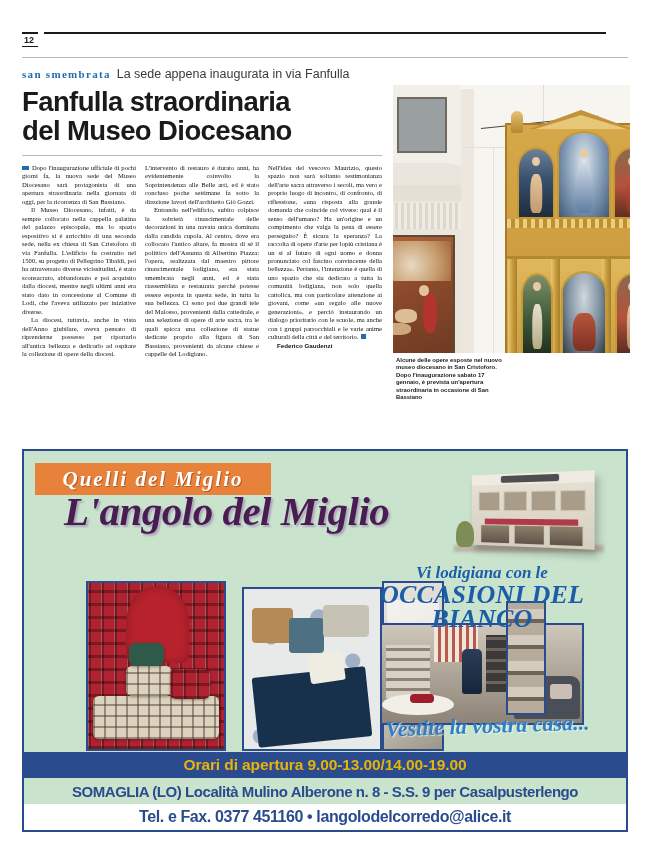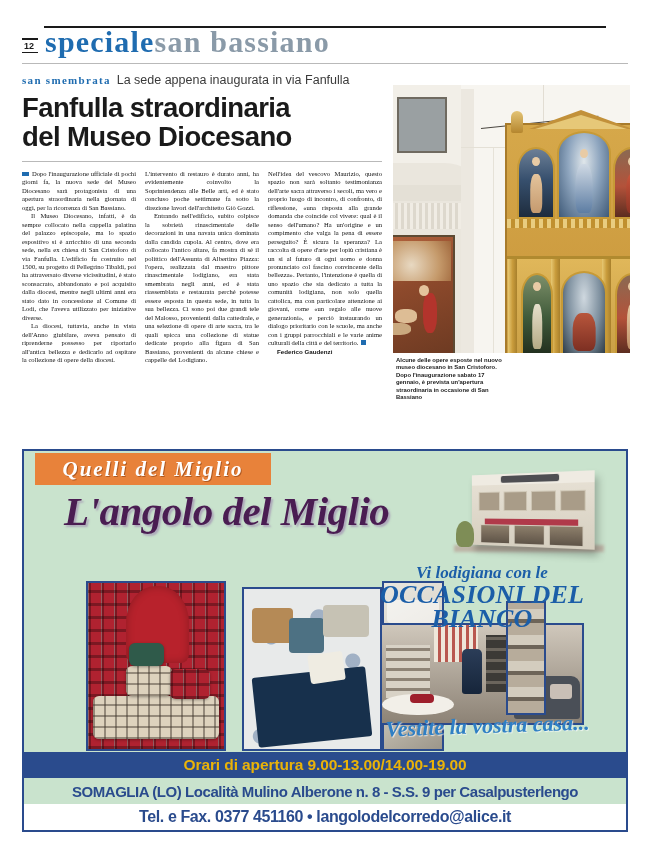--- a/index.html
+++ b/index.html
@@ -13,21 +13,21 @@
     font-family: "Liberation Serif", serif;
     position: relative;
     overflow: hidden;
   }
   .page {
     width: 650px;
     height: 858px;
     position: relative;
     background: #ffffff;
     box-sizing: border-box;
-    padding: 0 22px;
+    padding: 6px 22px;
   }
 
   
   .masthead {
     position: relative;
     padding-top: 26px;
     display: flex;
     align-items: flex-end;
   }
   .pagenum-box {
@@ -273,21 +273,21 @@
     top: 449px;
     width: 606px;
     height: 383px;
     border: 2px solid #2a4b8d;
     background: #c9e3cd;
     box-sizing: border-box;
     overflow: hidden;
   }
   .ad-orange-band {
     position: absolute;
-    left: 11px; top: 2px;
+    left: 11px; top: 12px;
     width: 236px; height: 32px;
     background: #e8823a;
   }
   .ad-brand {
     font-family: "Liberation Serif", serif;
     font-style: italic;
     font-weight: bold;
     font-size: 21px;
     color: #ffffff;
     letter-spacing: 2px;
@@ -493,23 +493,20 @@
 </head>
 <body>
 
 <div class="page">
 
   <div class="masthead">
     <div class="section-rule"></div>
     <div class="pagenum-box">
       <div class="pagenum">12</div>
     </div>
-    <div class="section-title">
-      <span class="blue">speciale</span><span class="gray">san bassiano</span>
-    </div>
   </div>
   <div class="hairline"></div>
 
   <div class="kicker-row">
     <span class="kicker-label">san smembrata</span>
     <span class="kicker-text">La sede appena inaugurata in via Fanfulla</span>
   </div>
 
   <div class="headline">
     <div>Fanfulla straordinaria</div>

